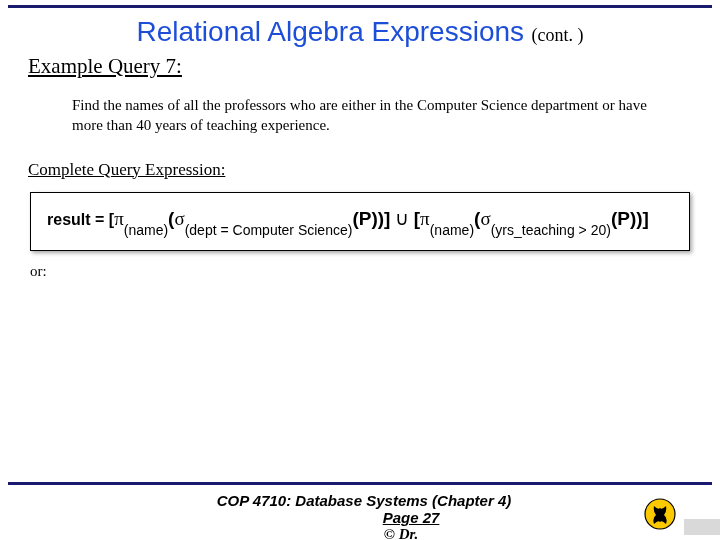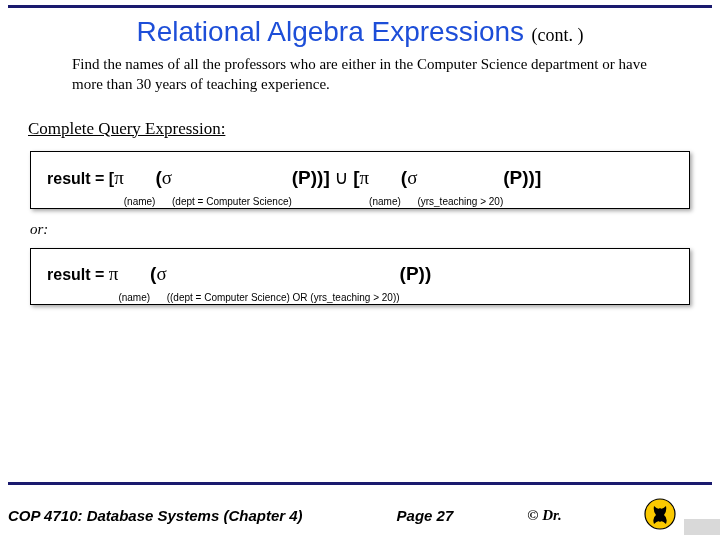--- a/index.html
+++ b/index.html
@@ -71,58 +71,59 @@
     font-weight: bold;
     white-space: nowrap;
     overflow: hidden;
   }
   .expr-box .sym {
     font-family: "Symbol", "Times New Roman", serif;
     font-weight: normal;
     font-size: 19px;
   }
   .expr-box .sub {
-    font-size: 10px;
+    font-size: 14px;
     font-weight: normal;
     vertical-align: sub;
     position: relative;
-    top: 17px;
+    top: 6px;
     text-align: center;
   }
   .expr-box .big {
     font-size: 19px;
   }
   .or-label {
     font-family: "Times New Roman", serif;
     font-size: 15px;
     margin: 4px 0 10px 2px;
-    font-style: italic;
   }
   .footer {
     position: absolute;
     left: 8px;
     right: 0;
     bottom: 2px;
     height: 46px;
     display: flex;
     align-items: center;
+    flex-direction: column;
   }
   .footer-left {
     font-family: Arial, Helvetica, sans-serif;
     font-size: 15px;
     font-weight: bold;
     font-style: italic;
     flex: 0 0 auto;
   }
   .footer-mid {
     font-family: Arial, Helvetica, sans-serif;
     font-size: 15px;
     font-weight: bold;
     font-style: italic;
     margin-left: 94px;
+    text-decoration: underline;
   }
   .footer-right {
     font-family: Liberation Serif, serif;
     font-size: 15px;
     font-weight: bold;
     font-style: italic;
     margin-left: 74px;
   }
   .logo {
     position: absolute;
@@ -144,34 +145,32 @@
 </head>
 <body>
 
 <div class="slide">
   <div class="frame">
     <div class="title-line">
       <span class="title-main">Relational Algebra Expressions</span>
       <span class="title-cont">(cont. )</span>
     </div>
 
+    <div class="subheading">Example Query 7:</div>
 
-    <div class="prompt">Find the names of all the professors who are either in the Computer Science department or have more than 30 years of teaching experience.</div>
+    <div class="prompt">Find the names of all the professors who are either in the Computer Science department or have more than 40 years of teaching experience.</div>
 
     <div class="section-label">Complete Query Expression:</div>
 
     <div class="expr-box">
       <span>result = [</span><span class="sym">π</span><span class="sub">(name)</span><span class="big">(</span><span class="sym">σ</span><span class="sub">(dept = Computer Science)</span><span class="big">(P))]</span><span class="sym"> ∪ </span><span class="big">[</span><span class="sym">π</span><span class="sub">(name)</span><span class="big">(</span><span class="sym">σ</span><span class="sub">(yrs_teaching &gt; 20)</span><span class="big">(P))]</span>
     </div>
 
     <div class="or-label">or:</div>
 
-    <div class="expr-box">
-      <span>result = </span><span class="sym">π</span><span class="sub">(name)</span><span class="big">(</span><span class="sym">σ</span><span class="sub">((dept = Computer Science) OR (yrs_teaching &gt; 20))</span><span class="big">(P))</span>
-    </div>
 
   </div>
 
   <div class="footer">
     <span class="footer-left">COP 4710: Database Systems  (Chapter 4)</span>
     <span class="footer-mid">Page 27</span>
     <span class="footer-right">© Dr.</span>
   </div>
 
   <div class="logo">

